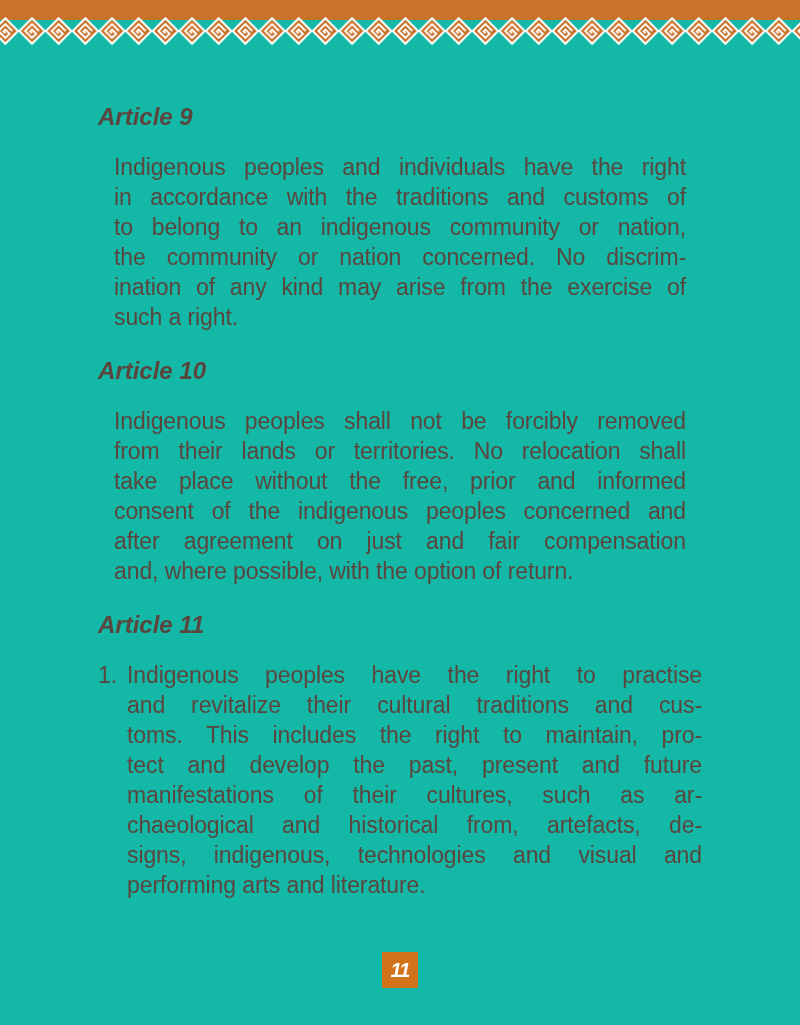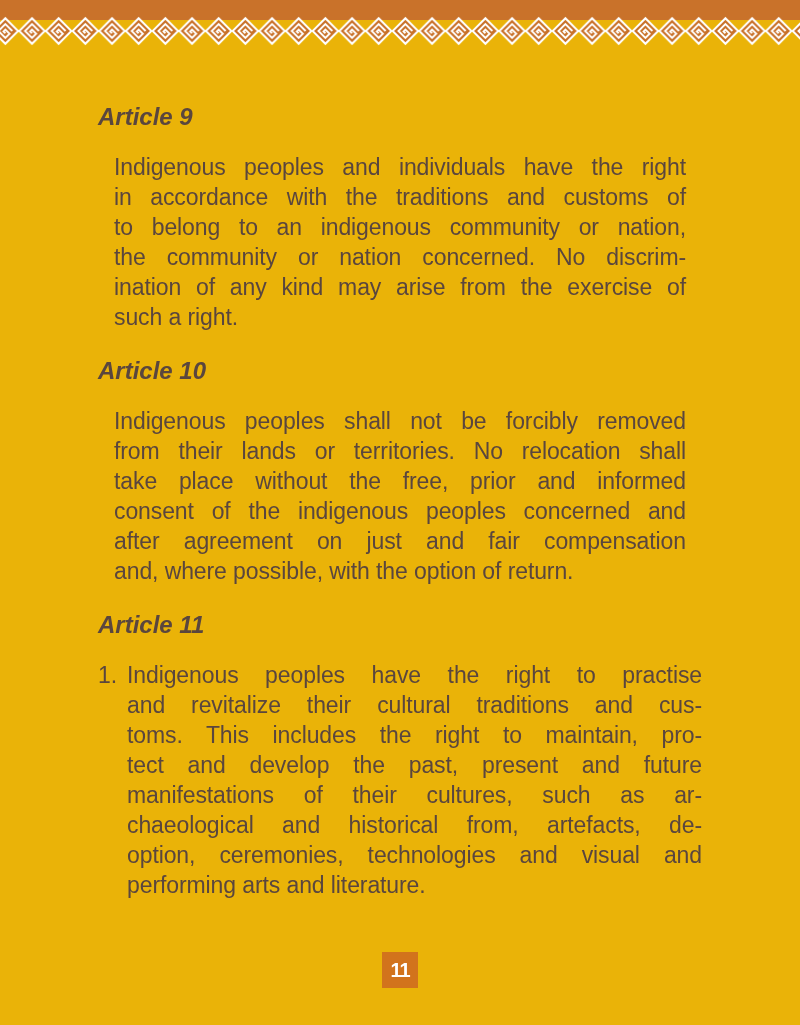--- a/index.html
+++ b/index.html
@@ -5,21 +5,21 @@
   html, body { margin: 0; padding: 0; }
   body {
     width: 800px; height: 1025px;
     background: #ffffff;
     font-family: "Liberation Sans", sans-serif;
     overflow: hidden;
   }
   .page {
     position: relative;
     width: 800px; height: 1025px;
-    background: #eab308;
+    background: #14b8a6;
   }
   .border-svg { position: absolute; top: 0; left: 0; display: block; }
   .content {
     position: absolute;
     left: 98px; top: 102px; width: 604px;
     color: #5a463e;
   }
   .heading {
     font-size: 24px; line-height: 30px;
     font-style: italic; font-weight: bold;
@@ -45,20 +45,21 @@
   .page-badge {
     position: absolute;
     top: 952px; left: 50%;
     transform: translateX(-50%);
     width: 36px; height: 36px;
     background: #d2731c;
     color: #ffffff;
     font-size: 20px; font-weight: bold;
     display: flex; align-items: center; justify-content: center;
     letter-spacing: -1px;
+    font-style: italic;
   }
 </style>
 </head>
 <body>
 
 <div class="page">
 
   <svg class="border-svg" width="800" height="48" viewBox="0 0 800 48" aria-hidden="true">
     <defs>
       <pattern id="diam" width="26.67" height="48" patternUnits="userSpaceOnUse" patternTransform="translate(-8,0)">
@@ -97,21 +98,21 @@
     <h2 class="heading">Article 11</h2>
     <div class="list-item">
       <div class="list-marker">1.</div>
       <div class="item-lines">
         <div class="ln">Indigenous peoples have the right to practise</div>
         <div class="ln">and revitalize their cultural traditions and cus-</div>
         <div class="ln">toms. This includes the right to maintain, pro-</div>
         <div class="ln">tect and develop the past, present and future</div>
         <div class="ln">manifestations of their cultures, such as ar-</div>
         <div class="ln">chaeological and historical from, artefacts, de-</div>
-        <div class="ln">option, ceremonies, technologies and visual and</div>
+        <div class="ln">signs, indigenous, technologies and visual and</div>
         <div class="ln last">performing arts and literature.</div>
       </div>
     </div>
 
   </main>
 
   <div class="page-badge">11</div>
 
 </div>
 

